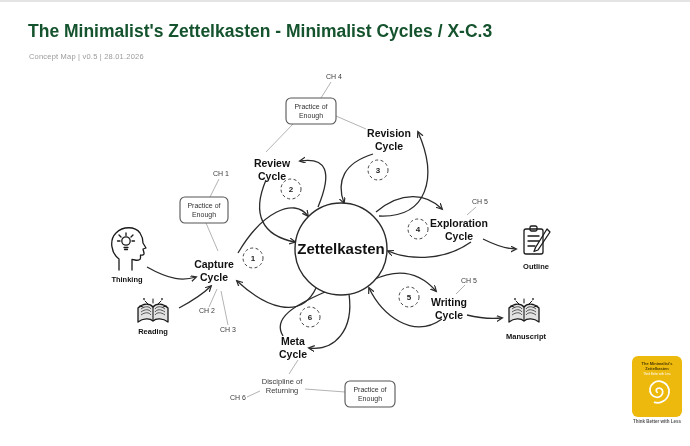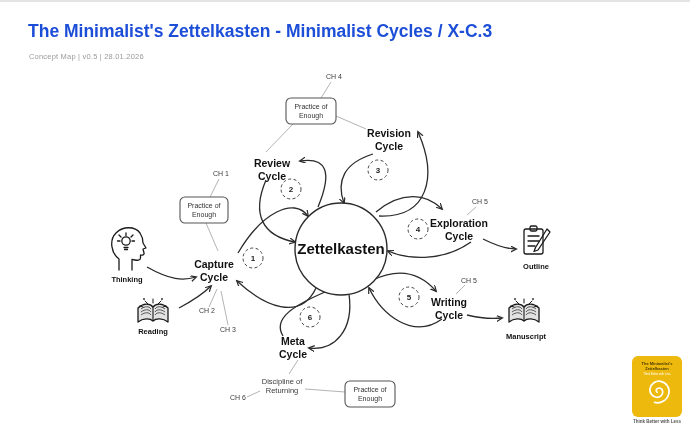--- a/index.html
+++ b/index.html
@@ -1,21 +1,21 @@
 <!DOCTYPE html>
 <html><head>
 <meta charset="utf-8">
 <style>
   html,body{margin:0;padding:0;}
   body{
     width:690px;height:446px;background:#ffffff;position:relative;
     overflow:hidden;font-family:"Liberation Sans",sans-serif;
   }
   .top-rule{position:absolute;top:0;left:0;width:690px;height:2px;background:#e4e4e4;}
-  .title{position:absolute;left:28px;top:21px;font-size:17.5px;font-weight:bold;color:#1d4ed8;white-space:nowrap;}
+  .title{position:absolute;left:28px;top:21px;font-size:17.5px;font-weight:bold;color:#14532d;white-space:nowrap;}
   .subtitle{position:absolute;left:29px;top:52px;font-size:7.5px;color:#9a9a9a;letter-spacing:.2px;}
   svg.diagram{position:absolute;left:0;top:0;}
   
   .cyc{font:bold 10.5px "Liberation Sans",sans-serif;fill:#111;text-anchor:middle;}
   .center-lbl{font:bold 15px "Liberation Sans",sans-serif;fill:#111;text-anchor:middle;}
   .badge-num{font:bold 8px "Liberation Sans",sans-serif;fill:#222;text-anchor:middle;}
   .ch{font:7px "Liberation Sans",sans-serif;fill:#3a3a3a;text-anchor:middle;}
   .boxtxt{font:7px "Liberation Sans",sans-serif;fill:#333;text-anchor:middle;}
   .disc{font:7.5px "Liberation Sans",sans-serif;fill:#3a3a3a;text-anchor:middle;}
   .ext{font:bold 7.5px "Liberation Sans",sans-serif;fill:#111;text-anchor:middle;}

